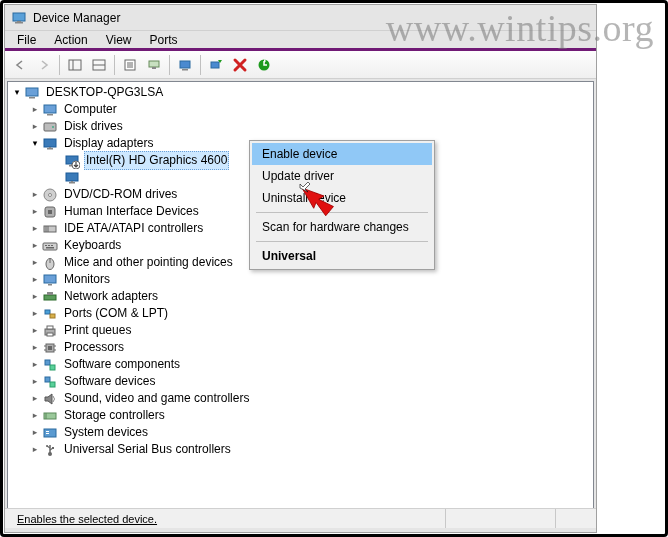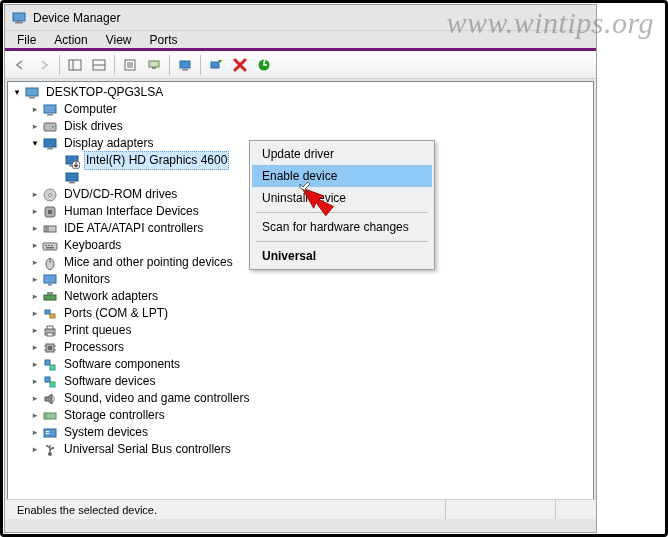--- a/index.html
+++ b/index.html
@@ -19,22 +19,21 @@
     inset: 0;
     border: 3px solid #000;
     border-radius: 4px;
     pointer-events: none;
   }
   .watermark {
     position: absolute;
     top: 6px;
     right: 14px;
     font-family: Georgia, "Times New Roman", serif;
-    font-size: 30px;
-    font-style: italic;
+    font-size: 38px;
     color: rgba(120,120,120,0.55);
     letter-spacing: 0.5px;
     pointer-events: none;
     z-index: 50;
     margin-left: 38px;
   }
   .window {
     position: absolute;
     left: 4px; top: 4px;
     width: 593px; height: 529px;
@@ -126,28 +125,29 @@
     height: 22px;
     display: flex; align-items: center;
     padding: 0 10px;
     cursor: default;
   }
   .cm-item.highlight { background: #90c8f6; }
   .cm-item.bold { font-weight: bold; }
   .cm-sep { height: 1px; background: #c0c0c0; margin: 3px 4px; }
   .statusbar {
     position: absolute;
-    left: 0; right: 0; bottom: 13px;
+    left: 0; right: 0; bottom: 4px;
     height: 20px;
     background: #f0f0f0;
     border-top: 1px solid #d0d0d0;
     display: flex; align-items: center;
     font-size: 11px;
     padding: 0 6px;
     gap: 0;
+    text-decoration: underline;
   }
   .statusbar .cell {
     border-right: 1px solid #c8c8c8;
     height: 100%;
     display: flex; align-items: center;
     padding: 0 6px;
   }
   .statusbar .cell:first-child { flex: 1; }
   .statusbar .cell:nth-child(2) { width: 110px; }
   .statusbar .cell:last-child { width: 34px; border-right: none; }
@@ -508,22 +508,22 @@
               <circle cx="5" cy="4" r="1" fill="#666"></circle>
               <rect x="10" y="5" width="2" height="2" fill="#666"></rect>
             </svg>
           </span>
       <span class="node-label">Universal Serial Bus controllers</span>
     </div>
       </div>
   </div>
 
   <div class="context-menu" id="context-menu">
+      <div class="cm-item highlight">Enable device</div>
       <div class="cm-item">Update driver</div>
-      <div class="cm-item highlight">Enable device</div>
       <div class="cm-item">Uninstall device</div>
       <div class="cm-sep"></div>
       <div class="cm-item">Scan for hardware changes</div>
       <div class="cm-sep"></div>
       <div class="cm-item bold">Universal</div>
     </div>
 
   <div class="statusbar">
     <div class="cell">Enables the selected device.</div>
     <div class="cell"></div>

